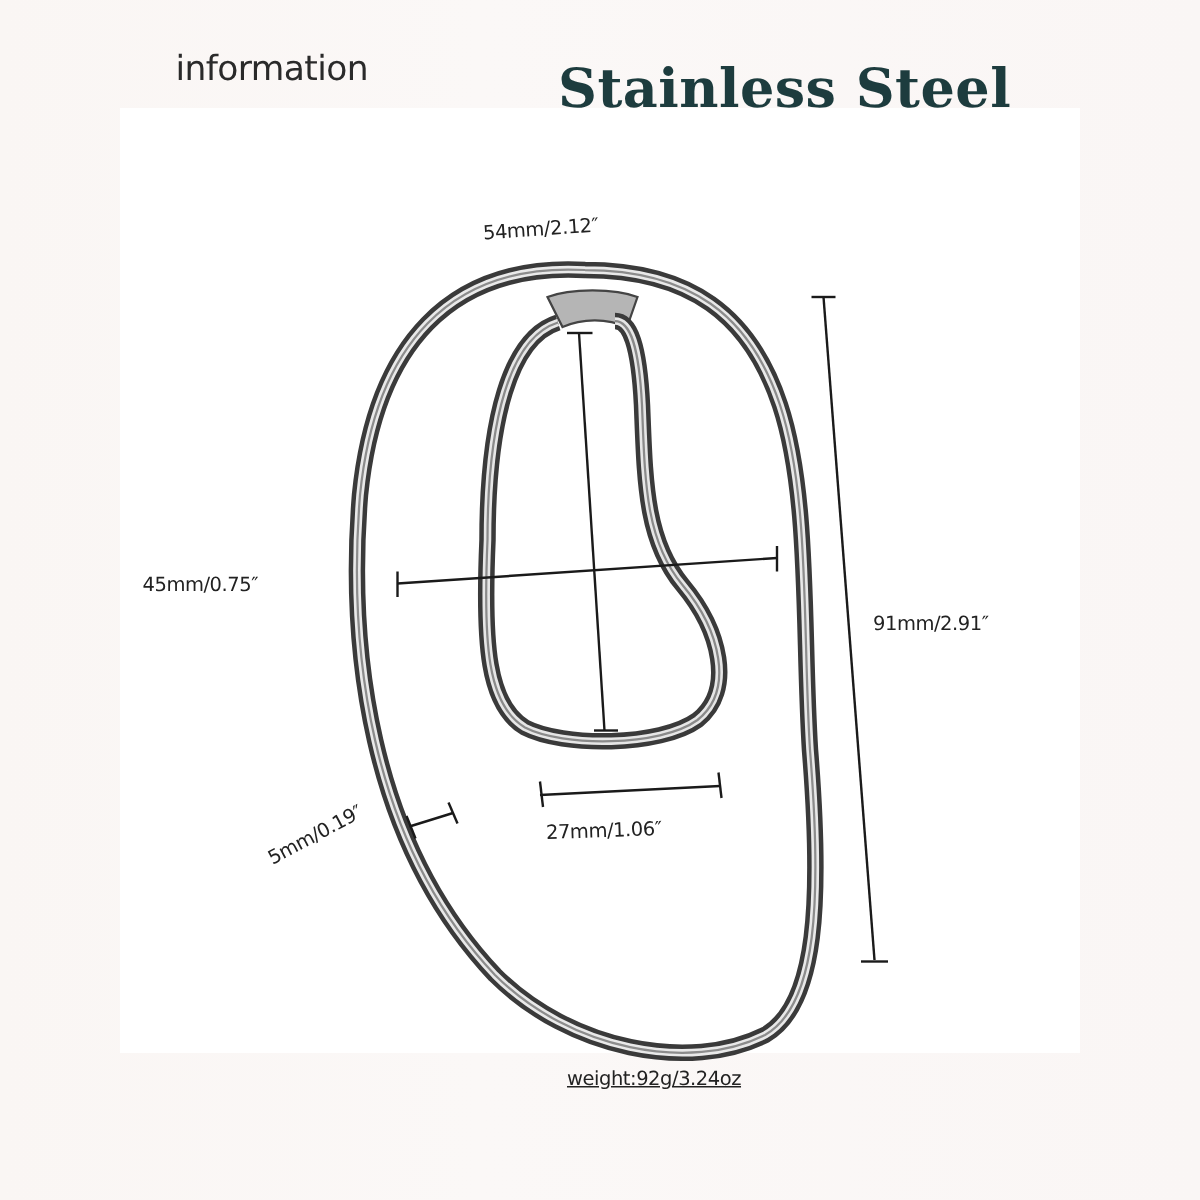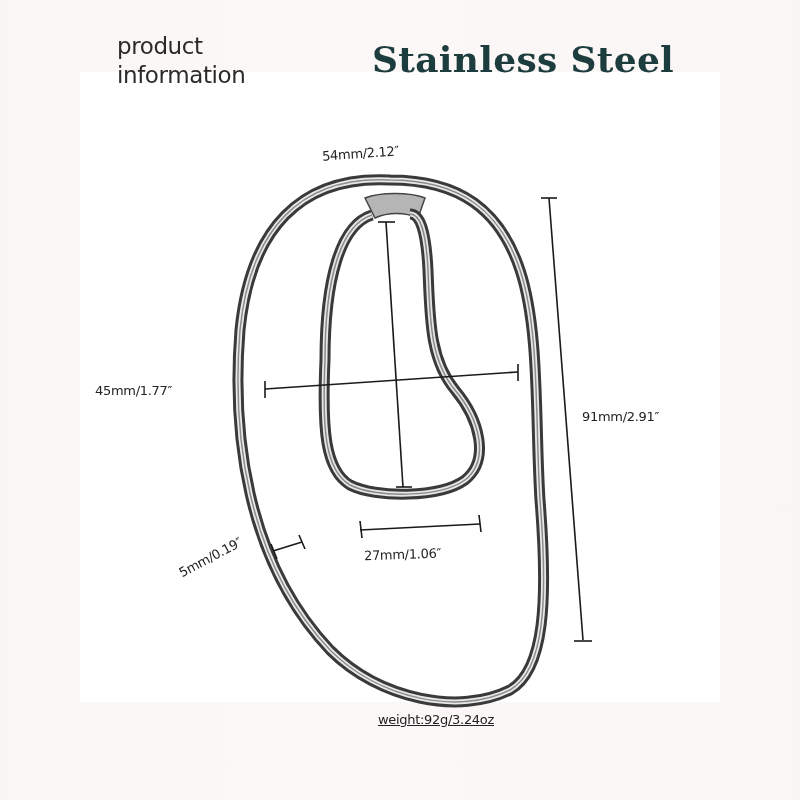--- a/index.html
+++ b/index.html
@@ -37,21 +37,20 @@
       position: absolute; left: 378px; top: 712px;
       font-family: "DejaVu Sans", sans-serif; font-size: 13px; color: #222; letter-spacing: -0.3px; text-decoration: underline;
     }
   </style>
 </head>
 <body>
 
 <div class="panel"></div>
 
 <div class="header-label">
-  <span>product</span>
   <span>information</span>
 </div>
 
 <div class="title">Stainless Steel</div>
 
 <svg class="drawing" viewBox="0 0 800 800" xmlns="http://www.w3.org/2000/svg">
   <defs>
     <linearGradient id="steel" x1="0" y1="0" x2="1" y2="0">
       <stop offset="0" stop-color="#f4f4f4"></stop>
       <stop offset="0.35" stop-color="#9a9a9a"></stop>
@@ -93,18 +92,18 @@
     <line x1="360" y1="521" x2="362" y2="538"></line>
     <line x1="479" y1="515" x2="481" y2="532"></line>
 
     <line x1="273" y1="551" x2="302" y2="542"></line>
     <line x1="271" y1="544" x2="277" y2="559"></line>
     <line x1="299" y1="535" x2="305" y2="549"></line>
   </g>
 </svg>
 
 <div class="dim dim-top">54mm/2.12″</div>
-<div class="dim dim-width">45mm/1.77″</div>
+<div class="dim dim-width">45mm/0.75″</div>
 <div class="dim dim-height">91mm/2.91″</div>
 <div class="dim dim-bottom">27mm/1.06″</div>
 <div class="dim dim-thick">5mm/0.19″</div>
 
 <div class="weight">weight:92g/3.24oz</div>
 
 </body></html>

